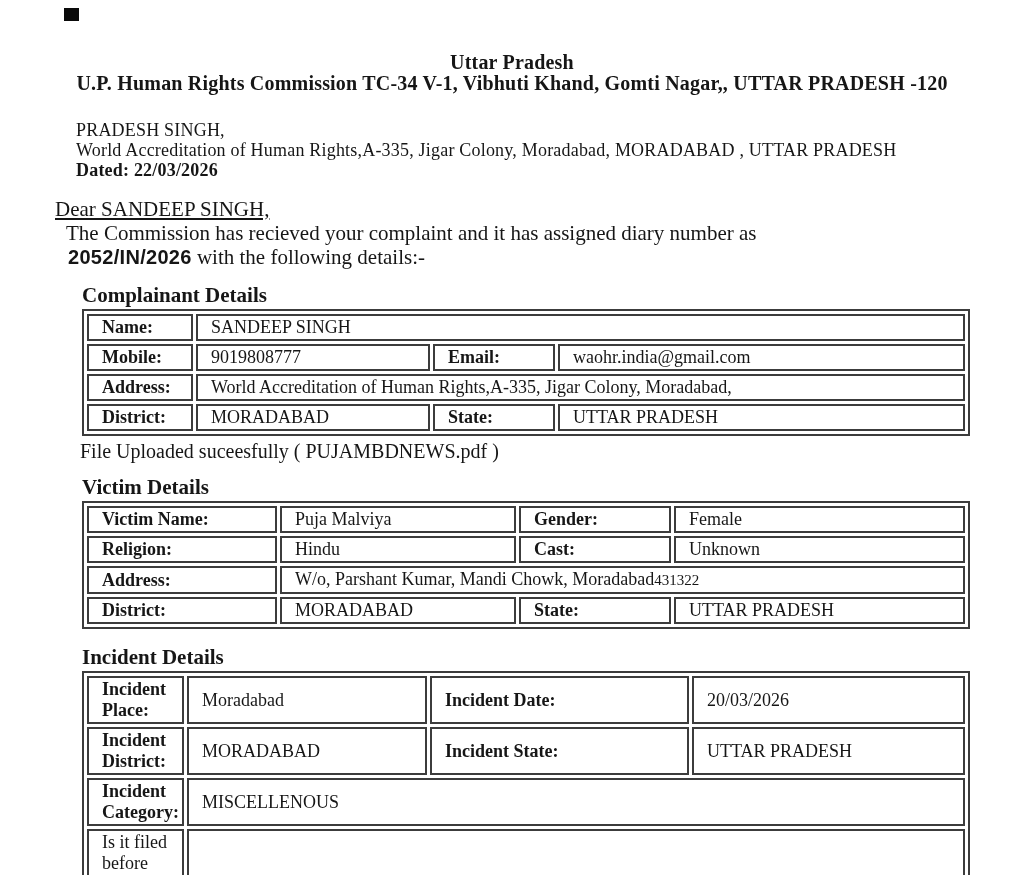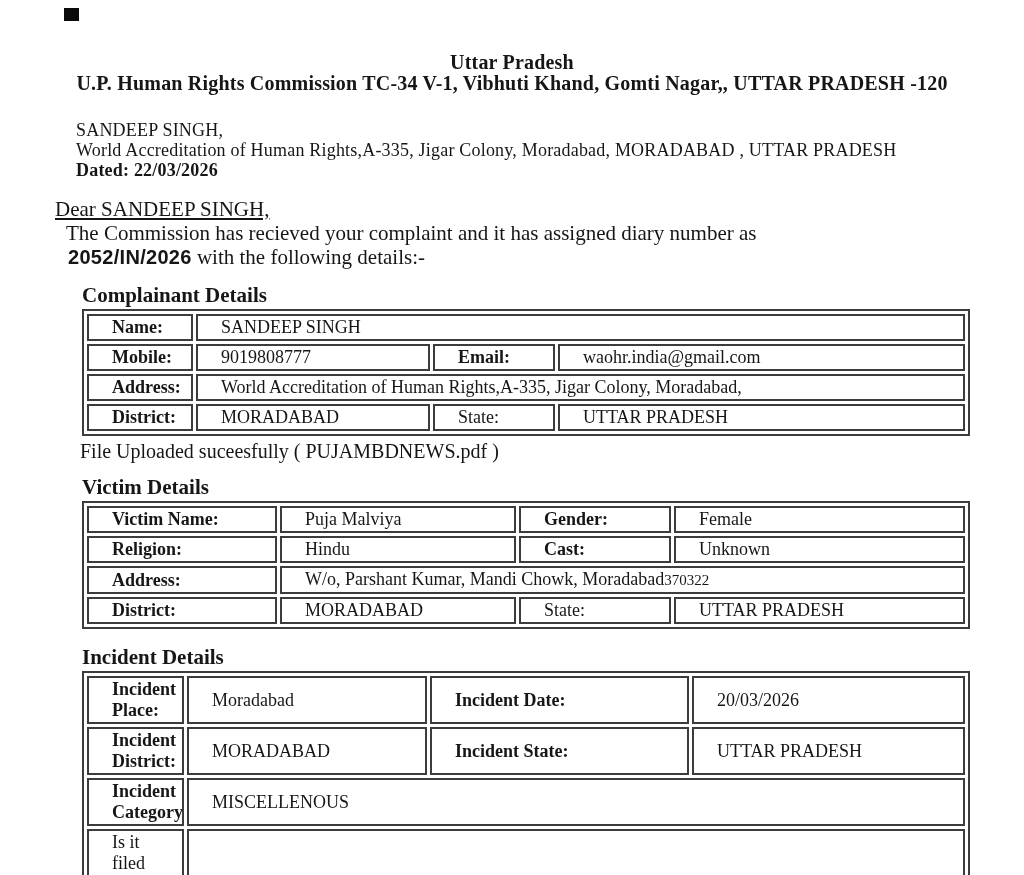--- a/index.html
+++ b/index.html
@@ -43,48 +43,48 @@
     margin:4px 0 2px 80px; font-size:20px; line-height:22px;
   }
   table.grid {
     table-layout:fixed; width:888px;
     border-collapse:separate; border-spacing:3px;
     border:2px solid #3c3c3c;
   }
   table.grid td {
     box-sizing:border-box;
     border:2px solid #3c3c3c;
-    padding:1px 23px;
+    padding:1px 13px;
     font-size:18px; line-height:21px;
     height:24px;
     overflow:hidden;
     vertical-align:middle;
   }
   td.lbl { font-weight:bold; }
-  td.lbl-sm { font-weight:normal; font-size:14px; }
+  td.lbl-sm { font-weight:bold; font-size:14px; }
   td.lbl-med { font-weight:bold; font-size:15px; }
   td.lbl-plain { font-weight:normal; }
   td.val-sm { font-size:15px; }
   td.val-med { font-size:17px; }
   .pincode { font-size:15px; }
   .incident-table td.two-line { height:46px; }
   .incident-table td.tall { height:104px; }
 </style>
 </head>
 <body>
 
 <div class="corner-mark"></div>
 
 <div class="doc-header">
   <div>Uttar Pradesh</div>
   <div>U.P. Human Rights Commission TC-34 V-1, Vibhuti Khand, Gomti Nagar,, UTTAR PRADESH -120</div>
 </div>
 
 <div class="recipient">
-  <div>SANDEEP SINGH,</div>
+  <div>PRADESH SINGH,</div>
   <div>World Accreditation of Human Rights,A-335, Jigar Colony, Moradabad, MORADABAD , UTTAR PRADESH</div>
   <div class="dated">Dated: 22/03/2026</div>
 </div>
 
 <div class="letter">
   <div class="l1">Dear SANDEEP SINGH,</div>
   <div class="l2">The Commission has recieved your complaint and it has assigned diary number as</div>
   <div class="l3"><span class="diary">2052/IN/2026</span><span> with the following details:-</span></div>
 </div>
 
@@ -141,21 +141,21 @@
       <td>Female</td>
     </tr>
     <tr>
       <td class="lbl">Religion:</td>
       <td>Hindu</td>
       <td class="lbl">Cast:</td>
       <td>Unknown</td>
     </tr>
     <tr>
       <td class="lbl">Address:</td>
-      <td colspan="3"><span>W/o, Parshant Kumar, Mandi Chowk, Moradabad</span><span class="pincode">370322</span></td>
+      <td colspan="3"><span>W/o, Parshant Kumar, Mandi Chowk, Moradabad</span><span class="pincode">431322</span></td>
     </tr>
     <tr>
       <td class="lbl-med">District:</td>
       <td>MORADABAD</td>
       <td class="lbl-sm">State:</td>
       <td>UTTAR PRADESH</td>
     </tr>
   </tbody>
     </table>
 </div>

